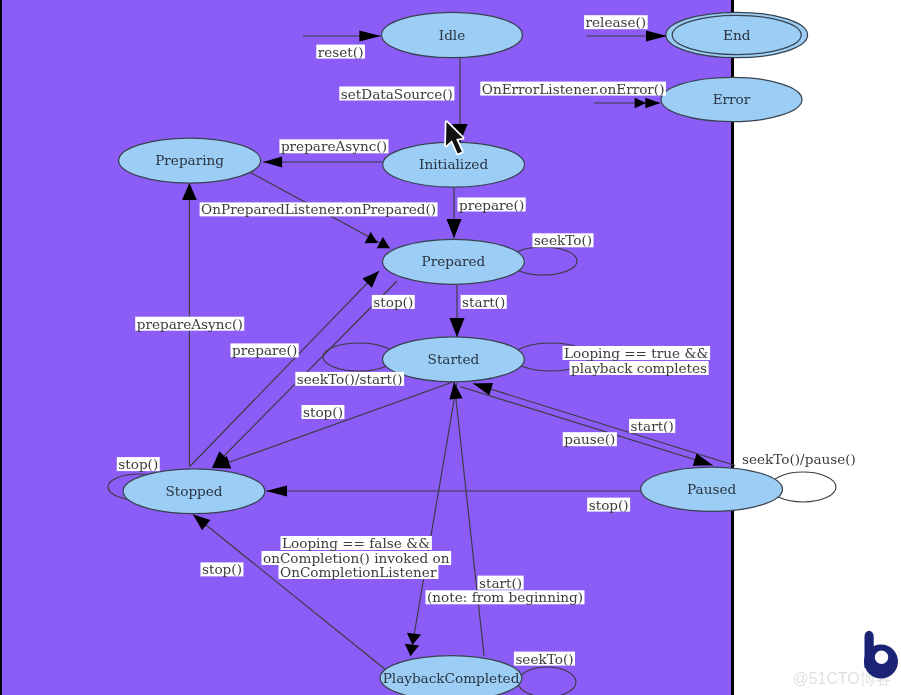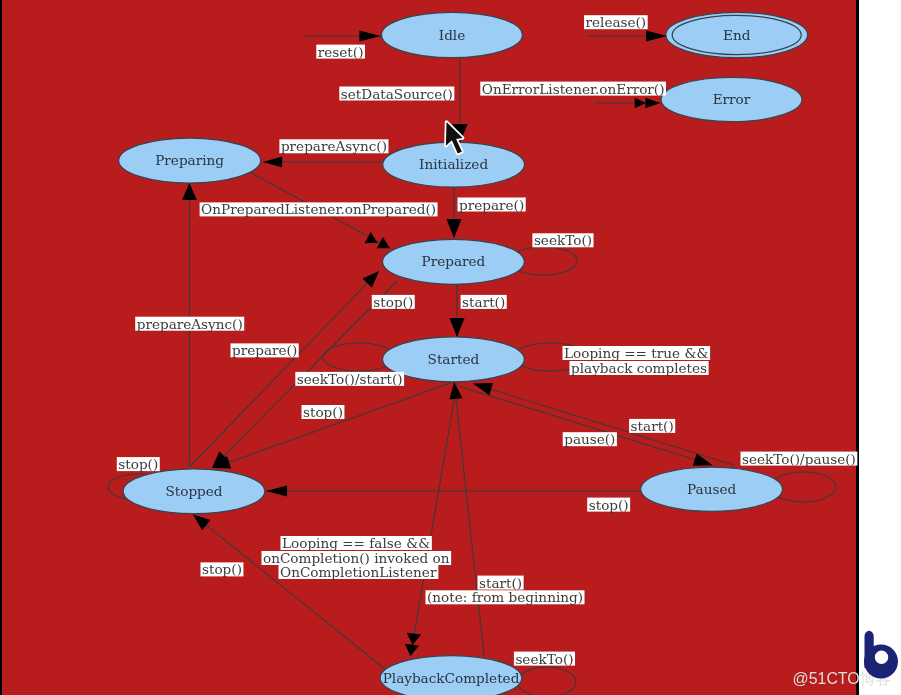--- a/index.html
+++ b/index.html
@@ -1,17 +1,17 @@
 <!DOCTYPE html>
 <html><head>
 <meta charset="utf-8">
 <style>
   html,body{margin:0;padding:0;}
   body{width:901px;height:695px;background:#ffffff;font-family:"Liberation Serif",serif;overflow:hidden;}
-  #page{position:relative;width:859px;height:695px;background:#b91c1c;}
+  #page{position:relative;width:734px;height:695px;background:#8b5cf6;}
   .edge-band{position:absolute;top:0;height:695px;background:#000000;}
   #band-left{left:0;width:2px;}
   #band-right{right:0;width:3px;}
   svg#diagram{position:absolute;left:0;top:0;}
   .node-ell{fill:#9bcdf5;stroke:#394350;stroke-width:1.25;}
   .loop-ell{fill:none;stroke:#3a3a3a;stroke-width:1.1;}
   .nodetext{font-family:"DejaVu Serif",serif;font-size:13.6px;fill:#2a3340;text-anchor:middle;dominant-baseline:middle;}
   .lbl{font-family:"DejaVu Serif",serif;font-size:13.6px;fill:#3c3c3c;}
   .ln{stroke:#3a3a3a;stroke-width:1.1;fill:none;}
   .ahead{fill:#000;stroke:none;}

